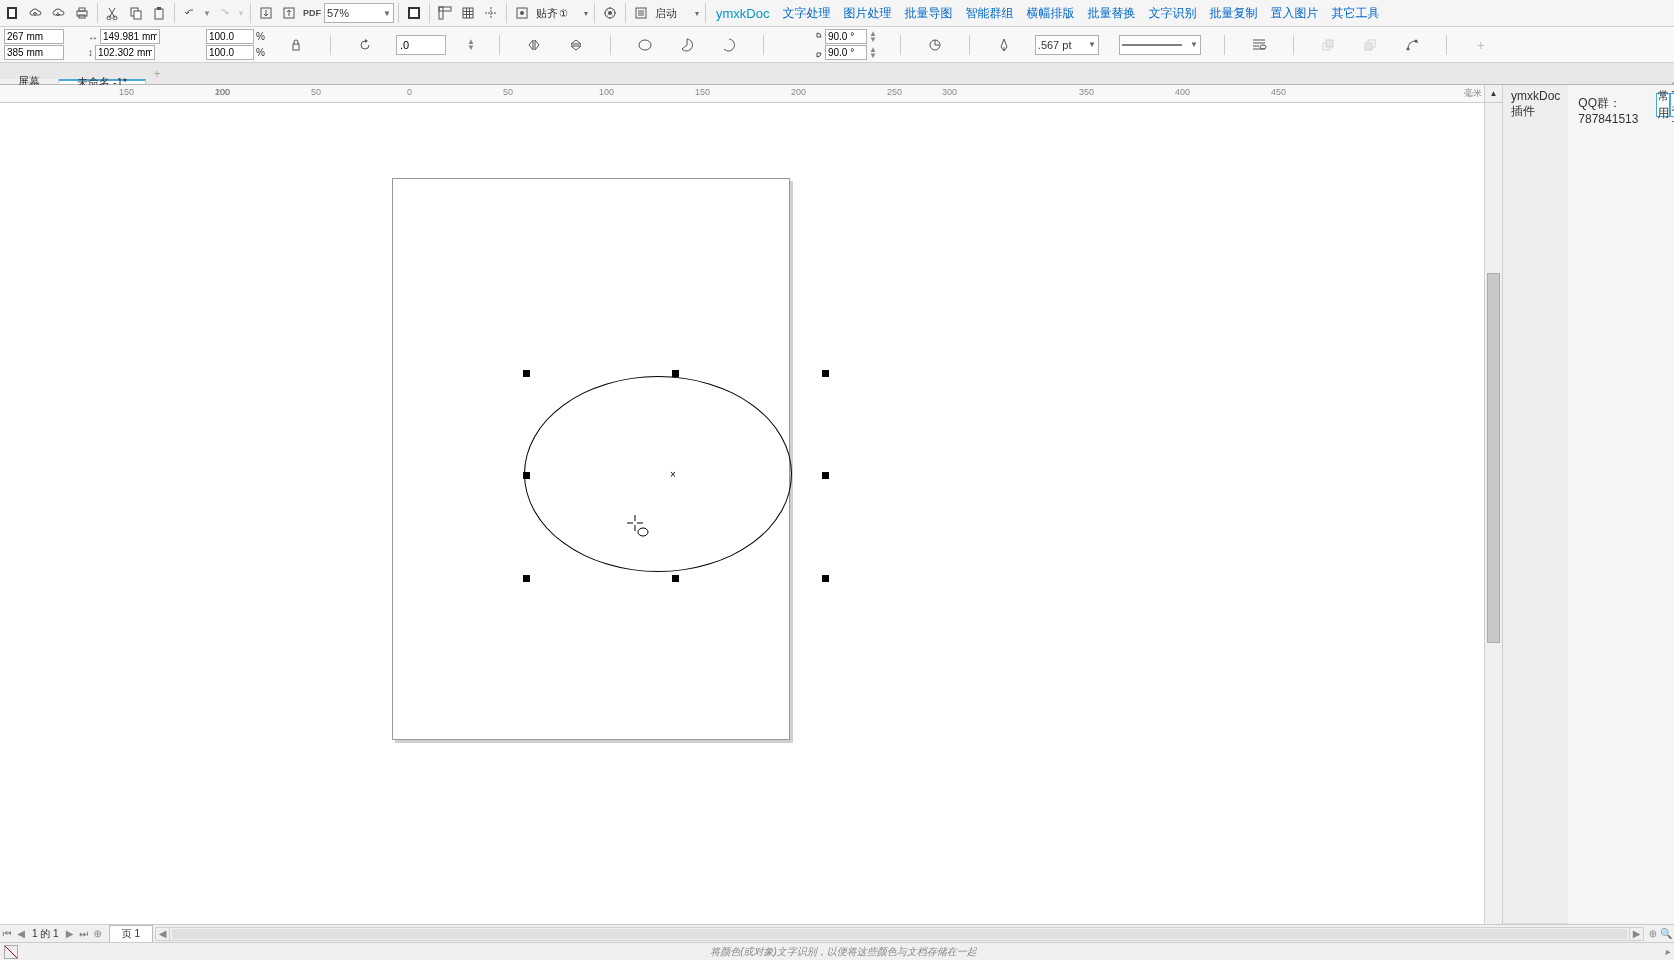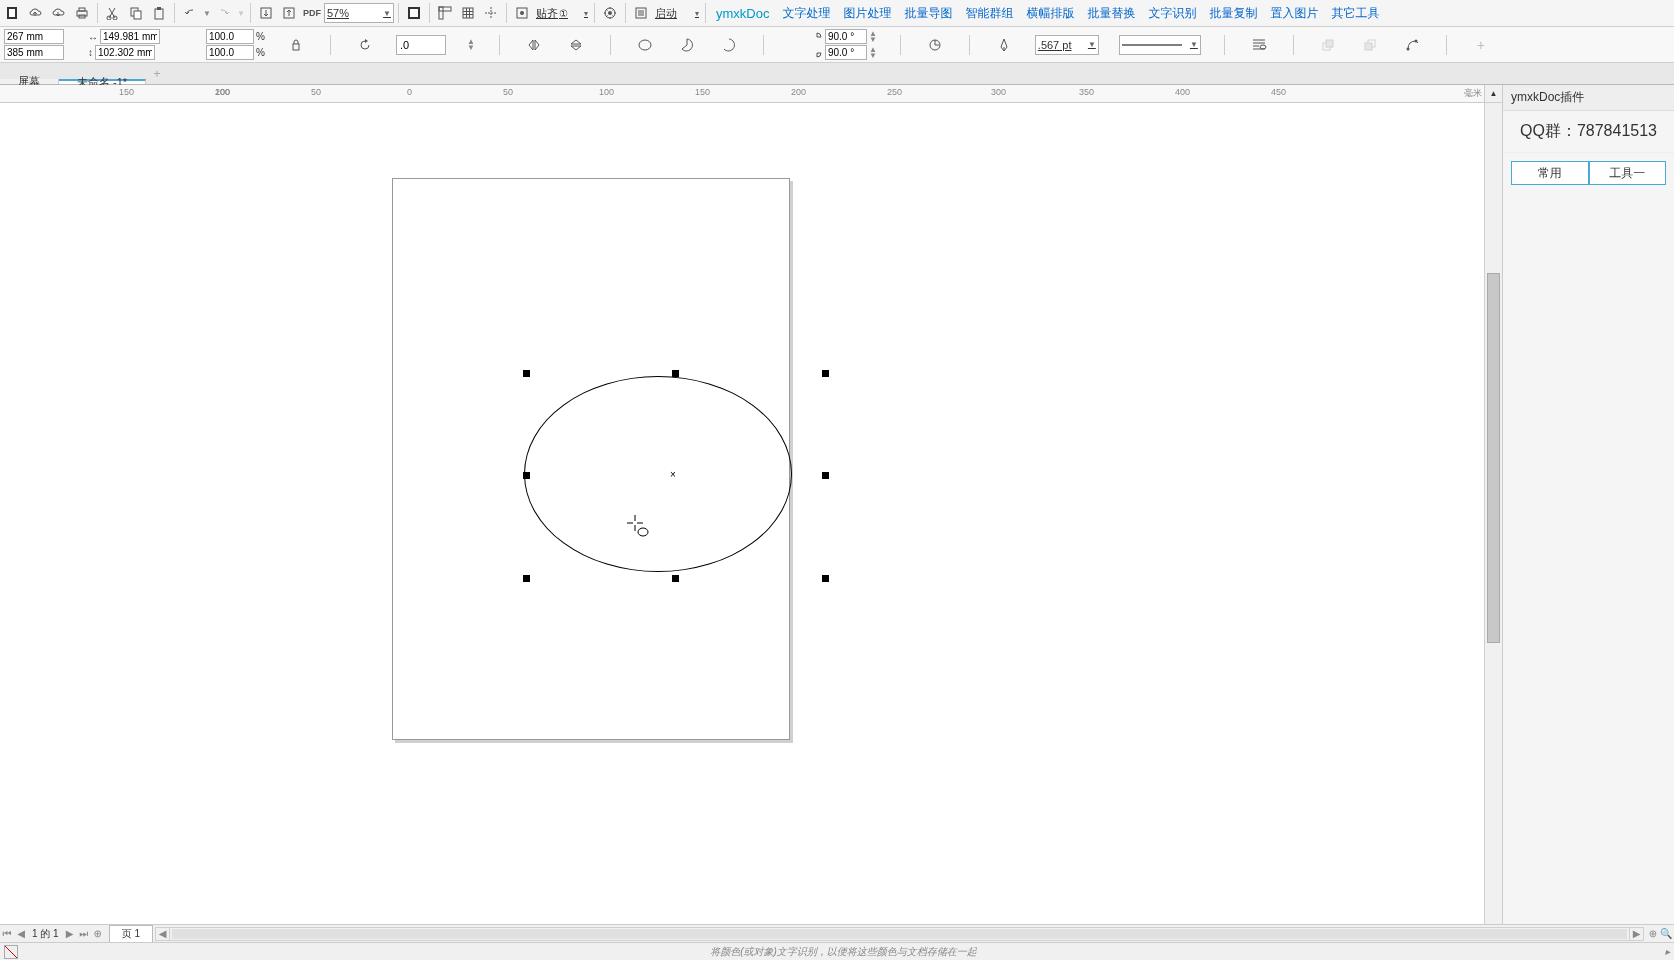--- a/index.html
+++ b/index.html
@@ -6,21 +6,21 @@
 body { width: 1674px; height: 960px; overflow: hidden; background: #fff; font-size: 12px; color: #333; }
 
 .toolbar-row { display: flex; align-items: center; height: 28px; border-bottom: 1px solid #d0d0d0; background: #f5f5f5; padding: 0 2px; gap: 1px; }
 .toolbar-row.row1 { height: 27px; }
 .toolbar-row.row2 { height: 36px; background: #f8f8f8; gap: 20px; }
 
 .tb-btn { width: 22px; height: 22px; display: flex; align-items: center; justify-content: center; cursor: pointer; color: #555; }
 .tb-sep { width: 1px; height: 20px; background: #ccc; margin: 0 3px; }
 
 .tb-input { height: 20px; border: 1px solid #b0b0b0; background: #fff; padding: 0 3px; font-size: 11px; }
-.tb-combo { height: 20px; border: 1px solid #b0b0b0; background: #fff; display: flex; align-items: center; padding: 0 2px; font-size: 11px; text-decoration: underline; }
+.tb-combo { height: 20px; border: 1px solid #b0b0b0; background: #fff; display: flex; align-items: center; padding: 0 2px; font-size: 11px; }
 .tb-combo .arrow { margin-left: auto; font-size: 8px; color: #666; }
 
 .menu-link { color: #0066cc; font-size: 12px; padding: 0 6px; cursor: pointer; white-space: nowrap; }
 .menu-link.brand { color: #0099cc; font-size: 13px; }
 
 .tabs-row { display: flex; height: 22px; background: #e8e8e8; border-bottom: 1px solid #b8b8b8; align-items: stretch; }
 .doc-tab { padding: 0 18px; display: flex; align-items: center; font-size: 11px; border-right: 1px solid #ccc; background: #f0f0f0; cursor: pointer; margin-top: 16px; }
 .doc-tab.active { background: #fff; border-top: 2px solid #4aa8d8; }
 .add-tab { width: 22px; display: flex; align-items: center; justify-content: center; color: #aaa; cursor: pointer; }
 
@@ -34,23 +34,23 @@
 .canvas { position: absolute; top: 18px; left: 0; right: 18px; bottom: 0; background: #fff; }
 .page { position: absolute; left: 392px; top: 75px; width: 398px; height: 562px; background: #fff; border: 1px solid #999; box-shadow: 3px 3px 0 #d0d0d0; }
 .ellipse { position: absolute; left: 524px; top: 273px; width: 268px; height: 196px; border: 1px solid #000; border-radius: 50%; }
 .sel-handle { position: absolute; width: 7px; height: 7px; background: #000; }
 .sel-center { position: absolute; font-size: 10px; color: #000; }
 .cursor-cross { position: absolute; left: 625px; top: 410px; font-size: 14px; color: #000; pointer-events: none; }
 
 .vscroll { position: absolute; right: 0; top: 18px; bottom: 0; width: 18px; background: #f0f0f0; border-left: 1px solid #d0d0d0; }
 .vscroll .thumb { position: absolute; left: 2px; right: 2px; top: 170px; height: 370px; background: #c8c8c8; border: 1px solid #aaa; }
 
-.right-panel { width: 172px; background: #f5f5f5; border-left: 1px solid #ccc; display: flex; flex-direction: column; }
+.right-panel { width: 172px; background: #f5f5f5; border-left: 1px solid #ccc; display: flex; flex-direction: row; }
 .right-panel .title { padding: 4px 8px; font-size: 12px; background: #eee; border-bottom: 1px solid #ddd; }
-.right-panel .qq { padding: 10px; font-size: 16px; text-align: center; border-bottom: 1px solid #eee; }
+.right-panel .qq { padding: 10px; font-size: 12px; text-align: left; border-bottom: 1px solid #eee; }
 .right-panel .btns { display: flex; padding: 8px; }
 .right-panel .pbtn { flex: 1; height: 24px; border: 1px solid #4aa8d8; background: #fff; color: #333; font-size: 12px; cursor: pointer; display:flex; align-items:center; justify-content:center; }
 
 .page-nav { height: 18px; display: flex; align-items: center; background: #f0f0f0; border-top: 1px solid #ccc; font-size: 10px; }
 .page-nav .nav-btn { width: 14px; height: 14px; display: flex; align-items: center; justify-content: center; color: #888; cursor: pointer; }
 .page-nav .page-tab { padding: 0 12px; height: 100%; display: flex; align-items: center; background: #fff; border: 1px solid #bbb; border-bottom: none; margin-left: 4px; }
 .page-nav .hscroll { flex: 1; height: 14px; background: #f0f0f0; border: 1px solid #d0d0d0; margin: 0 2px; position: relative; display:flex; }
 .page-nav .hscroll .arrow-btn { width:14px; height:100%; display:flex; align-items:center; justify-content:center; color:#888; border-right:1px solid #d0d0d0; }
 .page-nav .hscroll .arrow-btn.right { border-right:none; border-left:1px solid #d0d0d0; margin-left:auto; }
 .page-nav .hscroll .thumb { position:absolute; left:16px; right:16px; top:1px; bottom:1px; background:#e0e0e0; }
@@ -384,21 +384,21 @@
       <span class="tick" style="left:215px">200</span>
       <span class="tick" style="left:119px">150</span>
       <span class="tick" style="left:215px">100</span>
       <span class="tick" style="left:311px">50</span>
       <span class="tick" style="left:407px">0</span>
       <span class="tick" style="left:503px">50</span>
       <span class="tick" style="left:599px">100</span>
       <span class="tick" style="left:695px">150</span>
       <span class="tick" style="left:791px">200</span>
       <span class="tick" style="left:887px">250</span>
-      <span class="tick" style="left:991px">300</span>
+      <span class="tick" style="left:942px">300</span>
       <span class="tick" style="left:1079px">350</span>
       <span class="tick" style="left:1175px">400</span>
       <span class="tick" style="left:1271px">450</span>
       <span class="unit">毫米</span>
     </div>
     <div class="ruler-corner">
         <span style="font-size:8px">▲</span>
       </div>
     <div class="canvas">
       <div class="page"></div>

